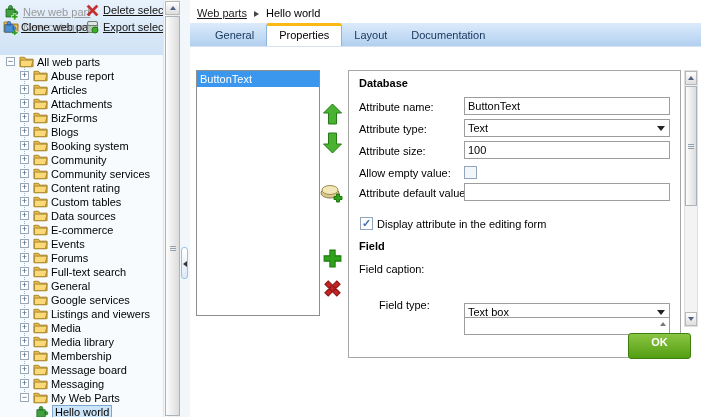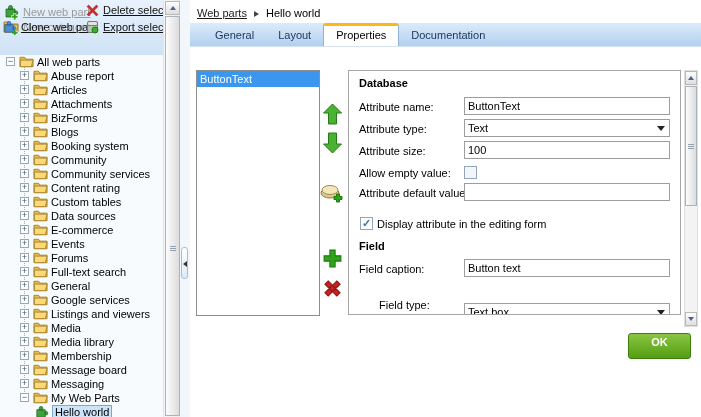--- a/index.html
+++ b/index.html
@@ -50,21 +50,21 @@
   .tab{color:#16365c;padding:4px 12px 5px;cursor:pointer;}
   .tab.active{background:#fff;color:#000;border:1px solid #8fb4da;border-bottom:none;border-top:3px solid #fdb913;border-radius:3px 3px 0 0;padding:3px 12px 5px;}
 
   
   .listbox{position:absolute;left:196px;top:70px;width:124px;height:246px;background:#fff;border:1px solid #8e8e8e;box-sizing:border-box;overflow:hidden;cursor:pointer;}
   .list-item{height:16px;line-height:16px;padding:0 3px;}
   .list-item.selected{background:#3b97ee;color:#fff;}
   .act-btn{position:absolute;cursor:pointer;}
 
   
-  .form-panel{position:absolute;left:348px;top:70px;width:333px;height:245px;background:#fff;border:1px solid #a6a6a6;box-sizing:border-box;overflow:hidden;}
+  .form-panel{position:absolute;left:348px;top:70px;width:333px;height:288px;background:#fff;border:1px solid #a6a6a6;box-sizing:border-box;overflow:hidden;}
   .fp-h{position:absolute;left:10px;font-weight:bold;}
   .fp-label{position:absolute;left:10px;}
   .tb,.select{position:absolute;left:115px;width:206px;height:18px;box-sizing:border-box;border:1px solid #9d9d9d;background:#fff;font-family:"Liberation Sans",sans-serif;font-size:11px;padding:1px 3px;}
   .select{cursor:pointer;line-height:14px;}
   .dd-arrow{position:absolute;right:4px;top:6px;width:0;height:0;border-left:4px solid transparent;border-right:4px solid transparent;border-top:5px solid #222;}
   .checkbox{position:absolute;width:13px;height:13px;box-sizing:border-box;background:#f2f6fa;border:1px solid #93a5ba;text-align:center;font-size:11px;line-height:11px;color:#4472b0;cursor:pointer;}
   .checkbox.checked{background:#fff;}
   .checkbox.checked::after{content:"\2713";font-weight:bold;}
   .mini-up{position:absolute;right:3px;top:4px;width:0;height:0;border-left:3px solid transparent;border-right:3px solid transparent;border-bottom:4px solid #777;}
 
@@ -343,22 +343,22 @@
 
   <div class="main-bg"></div>
 
   <div class="breadcrumb">
     <span class="bc-link">Web parts</span><span class="bc-sep"></span><span class="bc-current">Hello world</span>
   </div>
 
   <div class="tabstrip">
     <div class="tabs" id="tabs">
         <div class="tab">General</div>
+        <div class="tab active">Properties</div>
         <div class="tab">Layout</div>
-        <div class="tab active">Properties</div>
         <div class="tab">Documentation</div>
       </div>
   </div>
 
   <div class="listbox" id="listbox">
       <div class="list-item selected">ButtonText</div>
     </div>
 
   <div class="act-btn" style="left:322px;top:103px;">
     <svg width="21" height="22" viewBox="0 0 20 22">
@@ -410,21 +410,20 @@
 
     <div class="fp-label" style="top:116px;">Attribute default value:</div>
     <input class="tb" style="top: 112px;" value="">
 
     <span class="checkbox checked" style="left:11px;top:146px;"></span>
     <div class="fp-label" style="left:28px;top:147px;">Display attribute in the editing form</div>
 
     <div class="fp-h" style="top:169px;">Field</div>
 
     <div class="fp-label" style="top:192px;">Field caption:</div>
-    <input class="tb" style="top: 188px;" value="Button text">
 
     <div class="fp-label" style="top:228px;padding-left:20px;">Field type:</div>
     <div class="select" style="top:232px;">
       <span>Text box</span>
       <span class="dd-arrow"></span>
     </div>
 
     <div class="tb" style="top:246px;">
         <span class="mini-up"></span>
       </div>

